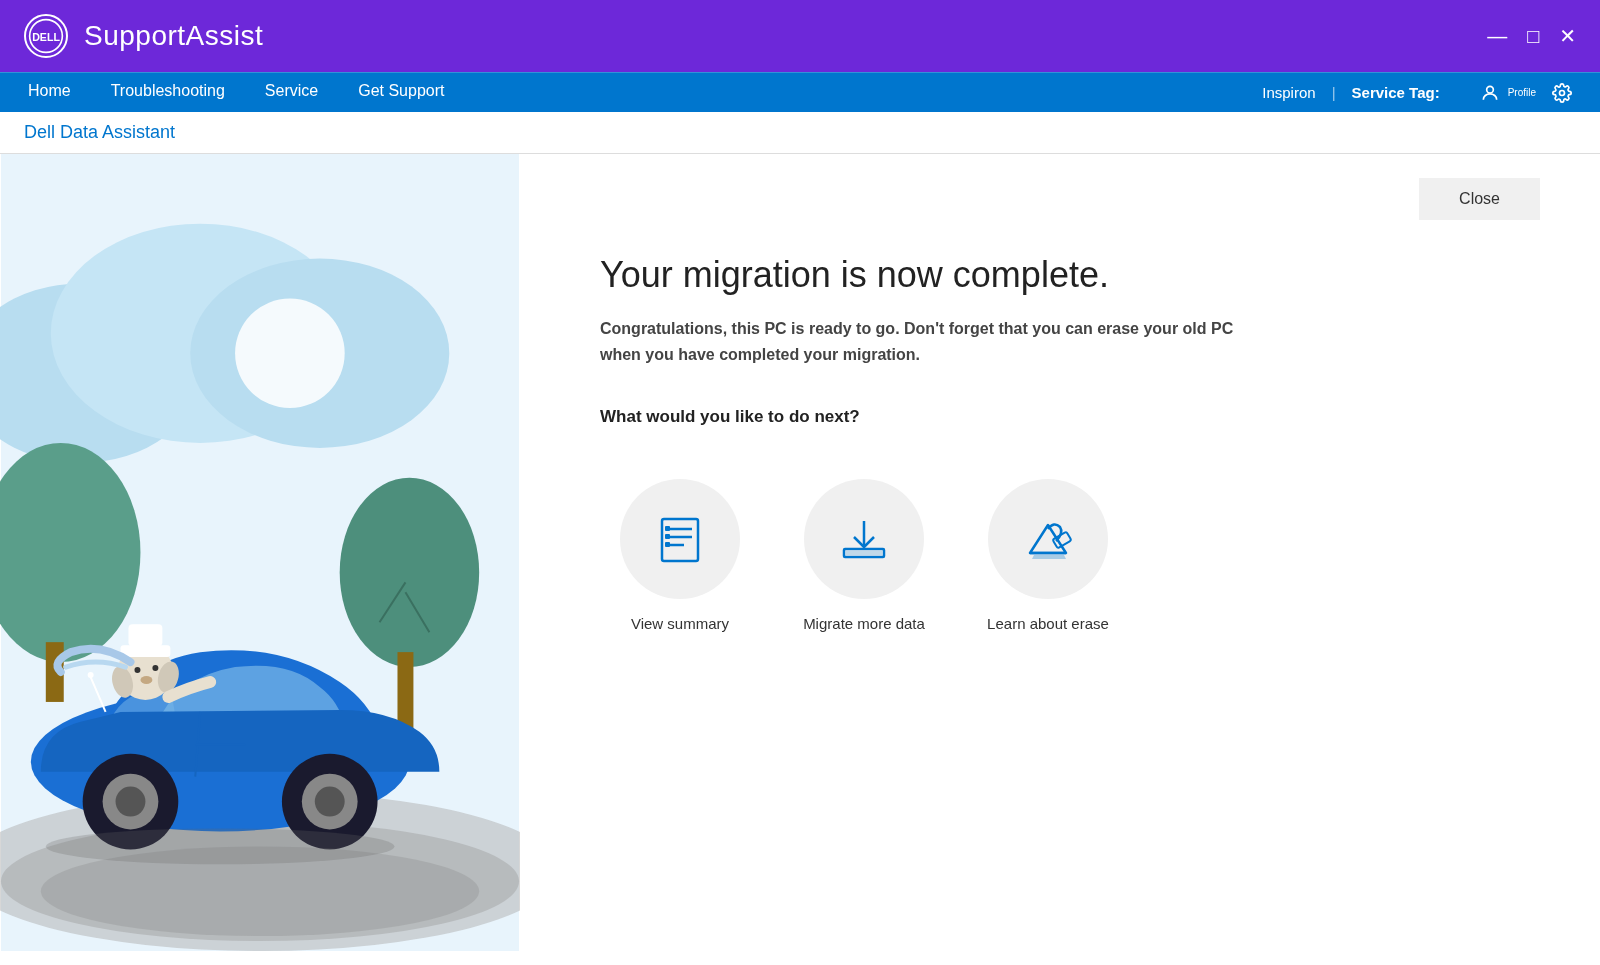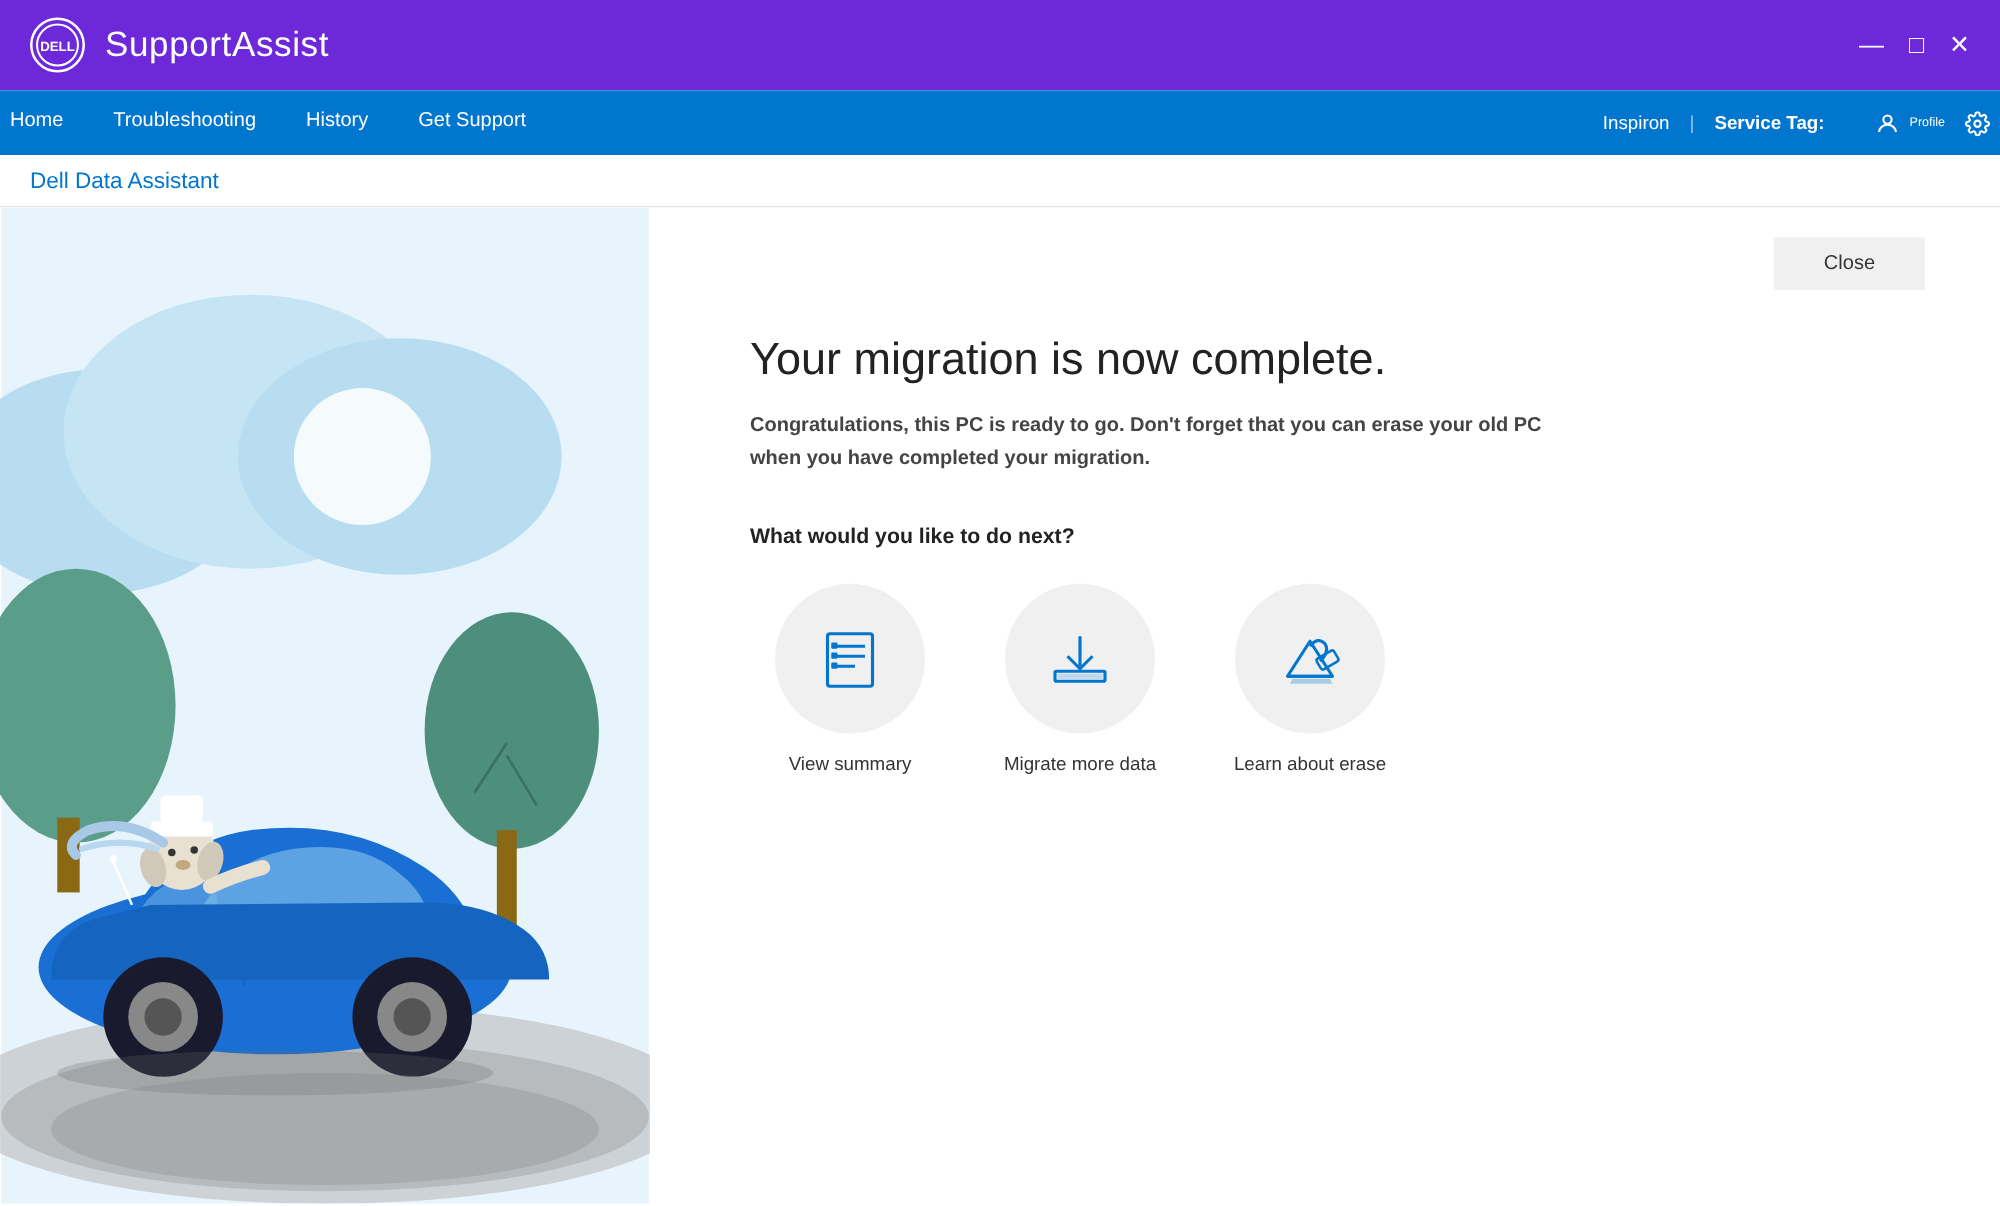--- a/index.html
+++ b/index.html
@@ -47,22 +47,22 @@
       background: none;
       border: none;
       line-height: 1;
     }
 
     
     .nav-bar {
       background: #0076CE;
       display: flex;
       align-items: center;
-      padding: 0 8px;
-      height: 52px;
+      padding: 0 28px;
+      height: 40px;
       border-top: 1px solid rgba(255,255,255,0.2);
     }
     .nav-links {
       display: flex;
       gap: 40px;
     }
     .nav-link {
       color: white;
       font-size: 16px;
       cursor: pointer;
@@ -160,21 +160,21 @@
       line-height: 1.6;
       max-width: 640px;
       margin-bottom: 40px;
       font-weight: bold;
     }
 
     .next-label {
       font-size: 17px;
       font-weight: 700;
       color: #222;
-      margin-bottom: 28px;
+      margin-bottom: 52px;
     }
 
     .action-cards {
       display: flex;
       gap: 24px;
     }
 
     .action-card {
       display: flex;
       flex-direction: column;
@@ -226,21 +226,21 @@
     <button class="window-control">—</button>
     <button class="window-control">□</button>
     <button class="window-control">✕</button>
   </div>
 </div>
 
 <div class="nav-bar">
   <nav class="nav-links">
     <a class="nav-link">Home</a>
     <a class="nav-link">Troubleshooting</a>
-    <a class="nav-link">History</a>
+    <a class="nav-link">Service</a>
     <a class="nav-link">Get Support</a>
   </nav>
   <div class="nav-right">
     <span>Inspiron</span>
     <span class="separator">|</span>
     <span class="service-tag-label">Service Tag:</span>
     <div class="profile-section">
       <svg class="profile-icon-svg" viewBox="0 0 24 24" fill="none" stroke="white" stroke-width="2">
         <circle cx="12" cy="8" r="4"></circle>
         <path d="M4 20c0-4 3.6-7 8-7s8 3 8 7"></path>

